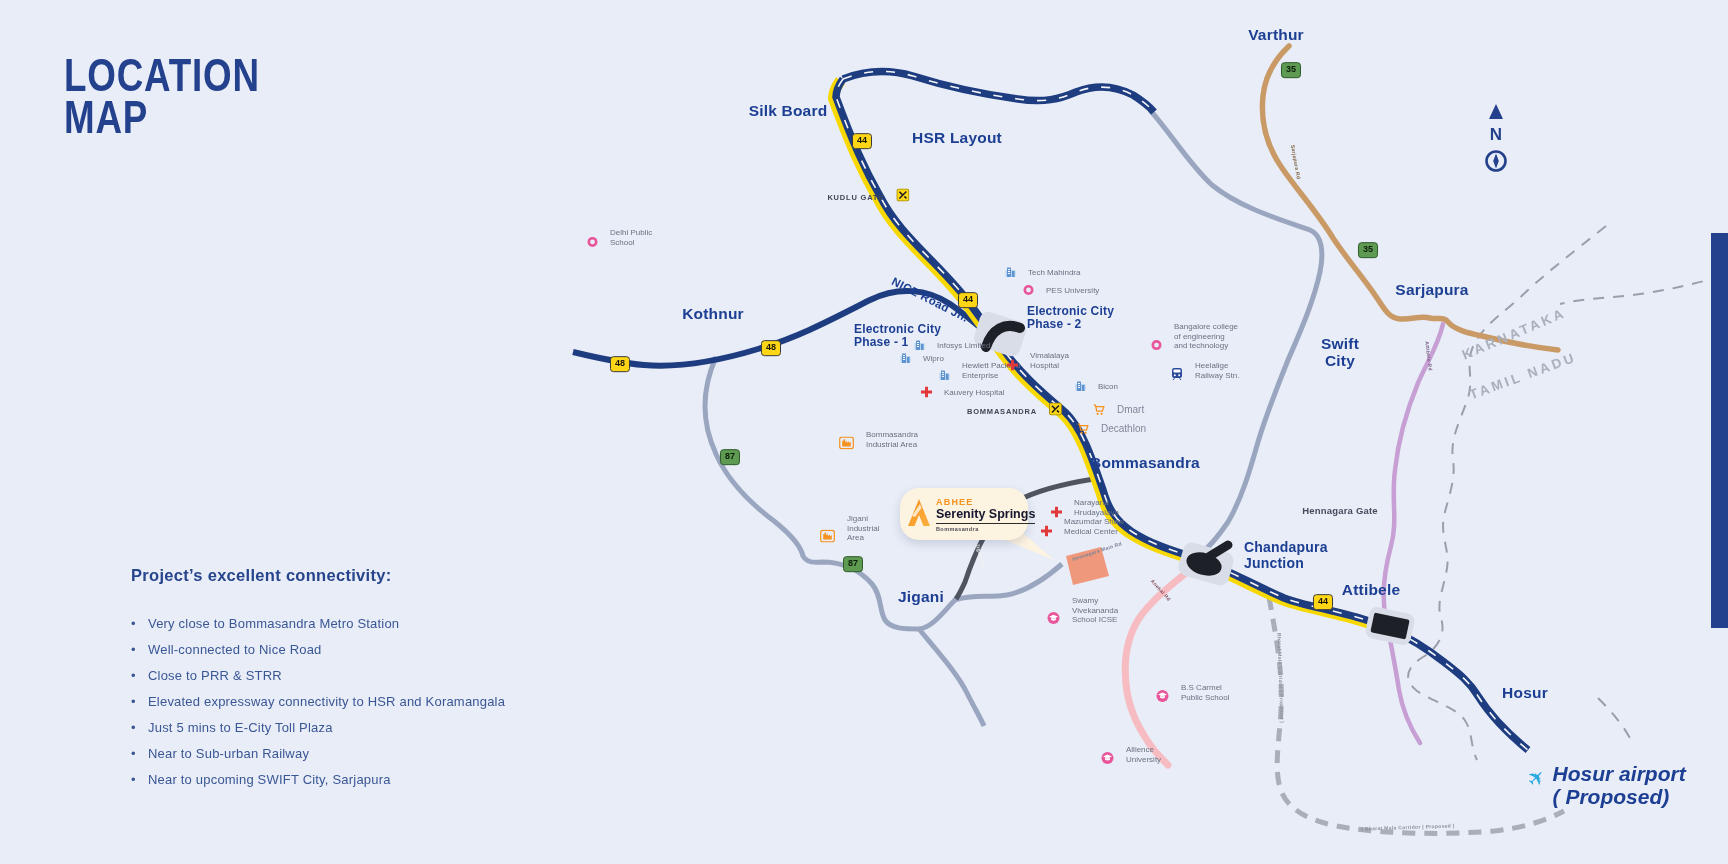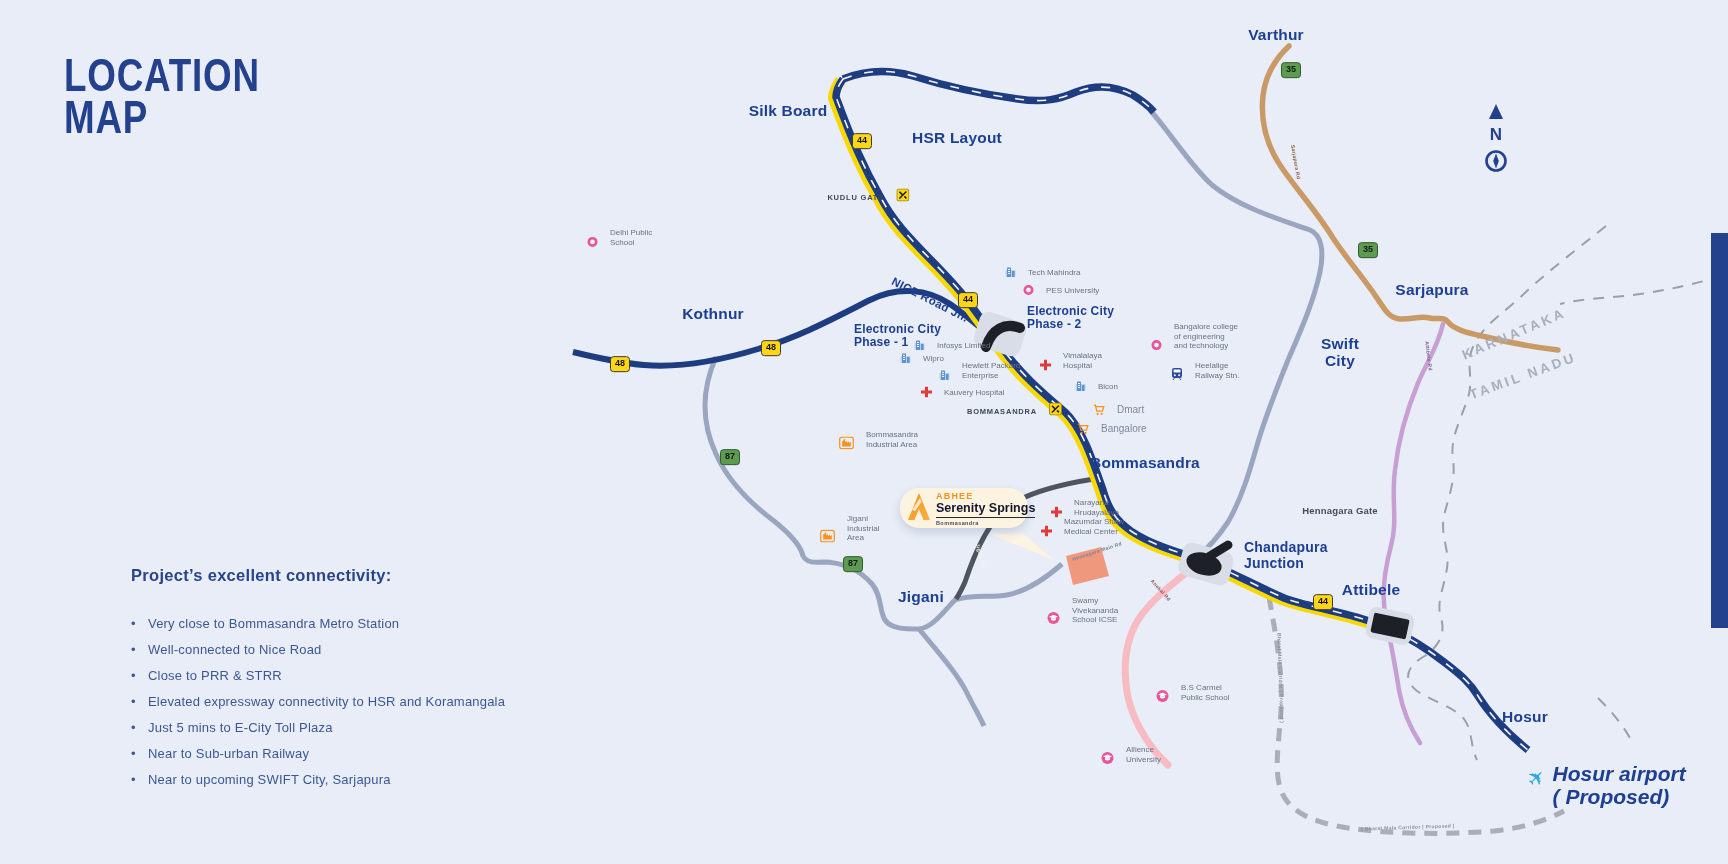--- a/index.html
+++ b/index.html
@@ -32,21 +32,21 @@
   .poi.caps .lbl{font-size:7.5px;font-weight:700;color:#3f4654;letter-spacing:.8px;}
   .poi.flip{flex-direction:row-reverse;transform:translate(calc(-100% + 14px),-50%);}
   .poi.flip .lbl{text-align:right;}
   .badge{position:absolute;transform:translate(-50%,-50%);font-size:9px;font-weight:700;
     padding:1px 4px;border-radius:3.5px;line-height:1.3;}
   .badge.y{background:#ffd616;border:1.5px solid #3a3a3a;color:#17170f;}
   .badge.g{background:#5f9a52;border:1.5px solid #2e5c2a;color:#0e1e0c;margin-left:16px;}
   .rlabel{position:absolute;transform:translate(-50%,-50%) rotate(var(--r,0deg));font-size:5px;
     font-weight:700;white-space:nowrap;letter-spacing:.3px;}
   
-  .card{position:absolute;left:900px;top:488px;width:128px;height:40px;background:#fdf3e1;border-radius:19px;
+  .card{position:absolute;left:900px;top:488px;width:128px;height:52px;background:#fdf3e1;border-radius:19px;
     box-shadow:0 4px 10px rgba(50,60,100,.18);display:flex;align-items:center;padding:0 4px 0 6px;box-sizing:border-box;z-index:3;}
   .card .logo{flex:0 0 26px;}
   .card .ct{margin-left:4px;}
   .card .brand{font-size:9px;font-weight:700;color:#f6921e;letter-spacing:1.2px;}
   .card .pname{font-size:12.5px;font-weight:800;color:#15152c;border-bottom:1px solid #2b2b2b;padding-bottom:2px;white-space:nowrap;}
   .card .sub{font-size:5.5px;font-weight:700;color:#4c4c55;margin-top:2px;letter-spacing:.4px;}
   
   .airport{position:absolute;left:1528px;top:762px;display:flex;align-items:flex-start;gap:7px;}
   .airport .plane{font-family:"DejaVu Sans",sans-serif;font-size:21px;color:#2aa9e0;transform:rotate(-45deg);line-height:1;margin-top:6px;}
   .airport .al{font-size:21px;font-weight:700;color:#1d3f93;line-height:1.1;white-space:pre-line;font-style:italic;}
@@ -125,21 +125,21 @@
       <div class="place" style="left: 713px; top: 280px; margin-top: 34px;">Kothnur</div>
       <div class="place" style="left: 1276px; top: 35px;">Varthur</div>
       <div class="place" style="left: 1432px; top: 290px;">Sarjapura</div>
       <div class="place" style="left: 1340px; top: 352px;">Swift
 City</div>
       <div class="place" style="left: 1145px; top: 463px;">Bommasandra</div>
       <div class="place" style="left: 921px; top: 597px;">Jigani</div>
       <div class="place left md2" style="left: 1244px; top: 556px;">Chandapura
 Junction</div>
       <div class="place" style="left: 1371px; top: 590px;">Attibele</div>
-      <div class="place" style="left: 1525px; top: 693px; margin-top: 24px;">Hosur</div>
+      <div class="place" style="left: 1525px; top: 693px;">Hosur</div>
       <div class="place left sm" style="left: 854px; top: 336px;">Electronic City
 Phase - 1</div>
       <div class="place left sm" style="left: 1027px; top: 318px;">Electronic City
 Phase - 2</div>
       <div class="place xs" style="left: 930px; top: 300px; --r: 27deg;">NICE Road Jn.</div>
       <div class="place dark" style="left: 1340px; top: 511px;">Hennagara Gate</div>
       <div class="place gray" style="left: 1514px; top: 334px; --r: -23deg;">KARNATAKA</div>
       <div class="place gray" style="left: 1523px; top: 376px; --r: -20deg;">TAMIL NADU</div>
       <div class="poi" style="left: 594px; top: 238px;">
         <span class="ic">
@@ -212,21 +212,21 @@
 Enterprise</span>
       </div>
       <div class="poi" style="left: 928px; top: 392px;">
         <span class="ic">
           <svg width="11" height="11" viewBox="0 0 11 11">
             <path fill="#e23a3a" d="M4 0h3v4h4v3H7v4H4V7H0V4h4z"></path>
           </svg>
         </span>
         <span class="lbl">Kauvery Hospital</span>
       </div>
-      <div class="poi" style="left: 1047px; top: 361px;">
+      <div class="poi" style="left: 1014px; top: 361px;">
         <span class="ic">
           <svg width="11" height="11" viewBox="0 0 11 11">
             <path fill="#e23a3a" d="M4 0h3v4h4v3H7v4H4V7H0V4h4z"></path>
           </svg>
         </span>
         <span class="lbl">Vimalalaya
 Hospital</span>
       </div>
       <div class="poi" style="left: 1082px; top: 386px;">
         <span class="ic">
@@ -293,21 +293,21 @@
         <span class="lbl">Dmart</span>
       </div>
       <div class="poi md" style="left: 1084px; top: 429px;">
         <span class="ic">
           <svg width="12" height="12" viewBox="0 0 12 12">
             <path fill="none" stroke="#f6921e" stroke-width="1.3" d="M.8 1.2h1.6l1.4 6h5.6l1.4-4.6H3"></path>
             <circle cx="4.6" cy="9.8" r="1.1" fill="#f6921e"></circle>
             <circle cx="8.6" cy="9.8" r="1.1" fill="#f6921e"></circle>
           </svg>
         </span>
-        <span class="lbl">Bangalore</span>
+        <span class="lbl">Decathlon</span>
       </div>
       <div class="poi" style="left: 846px; top: 440px;">
         <span class="ic">
           <svg width="15" height="13" viewBox="0 0 15 13">
             <rect x="0.7" y="0.7" width="13.6" height="11.6" rx="2.2" fill="none" stroke="#f6921e" stroke-width="1.2"></rect>
             <path fill="#f6921e" d="M3.2 10V4.3h1.4V2.8h1.6v3l1.8-1.3v1.8l2-1.4v1.8l1.8-1.3V10z"></path>
           </svg>
         </span>
         <span class="lbl">Bommasandra
 Industrial Area</span>

